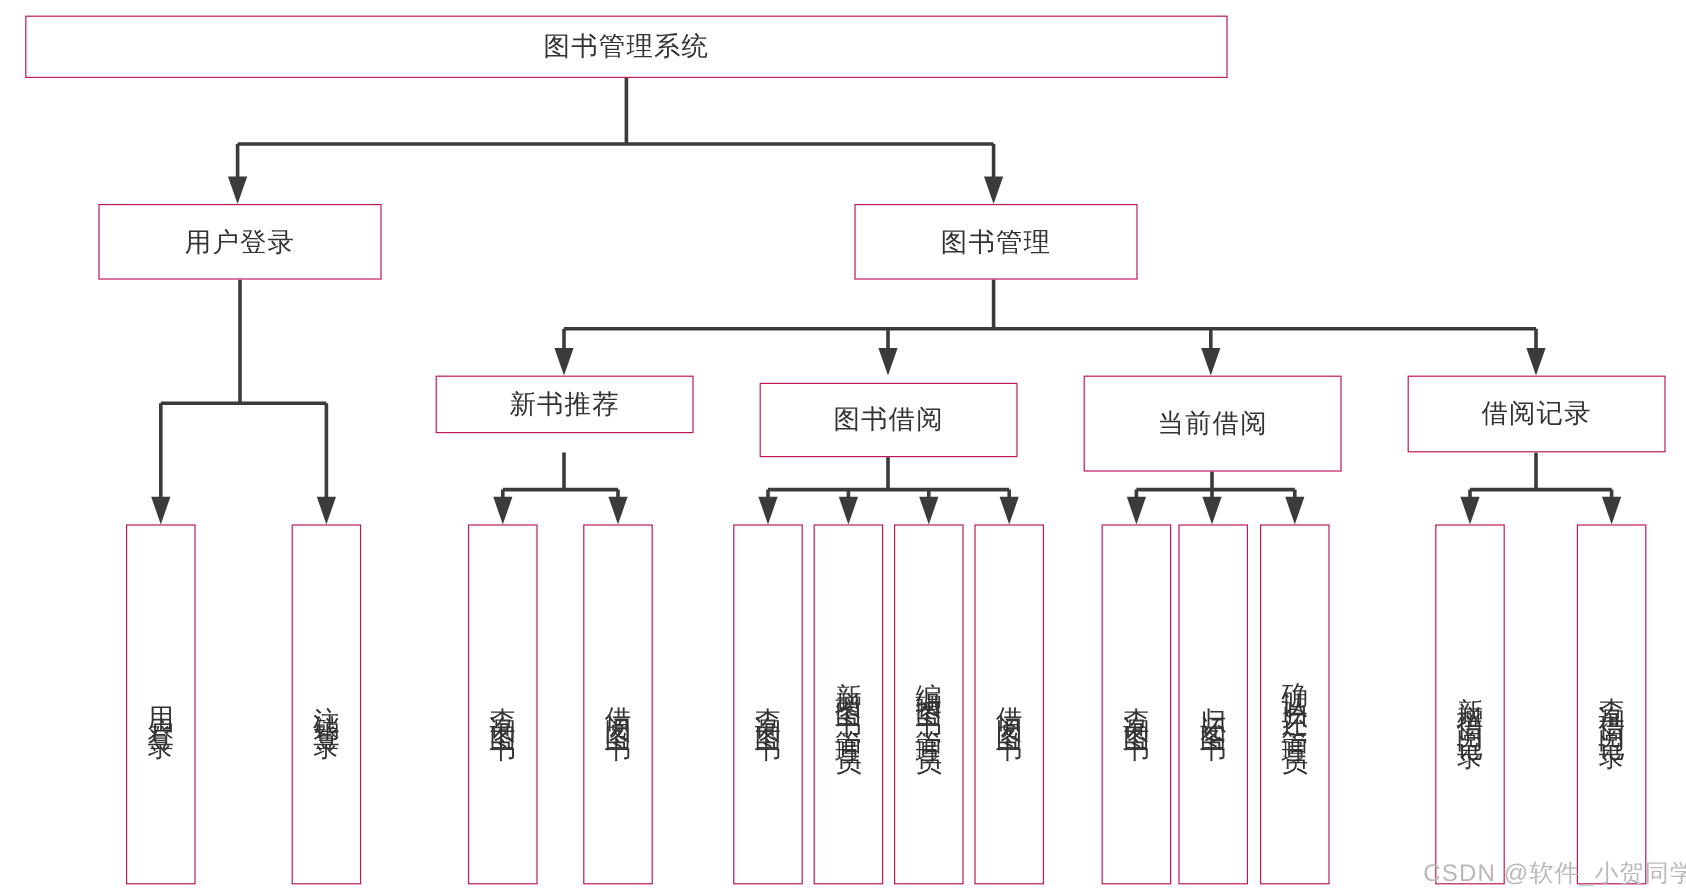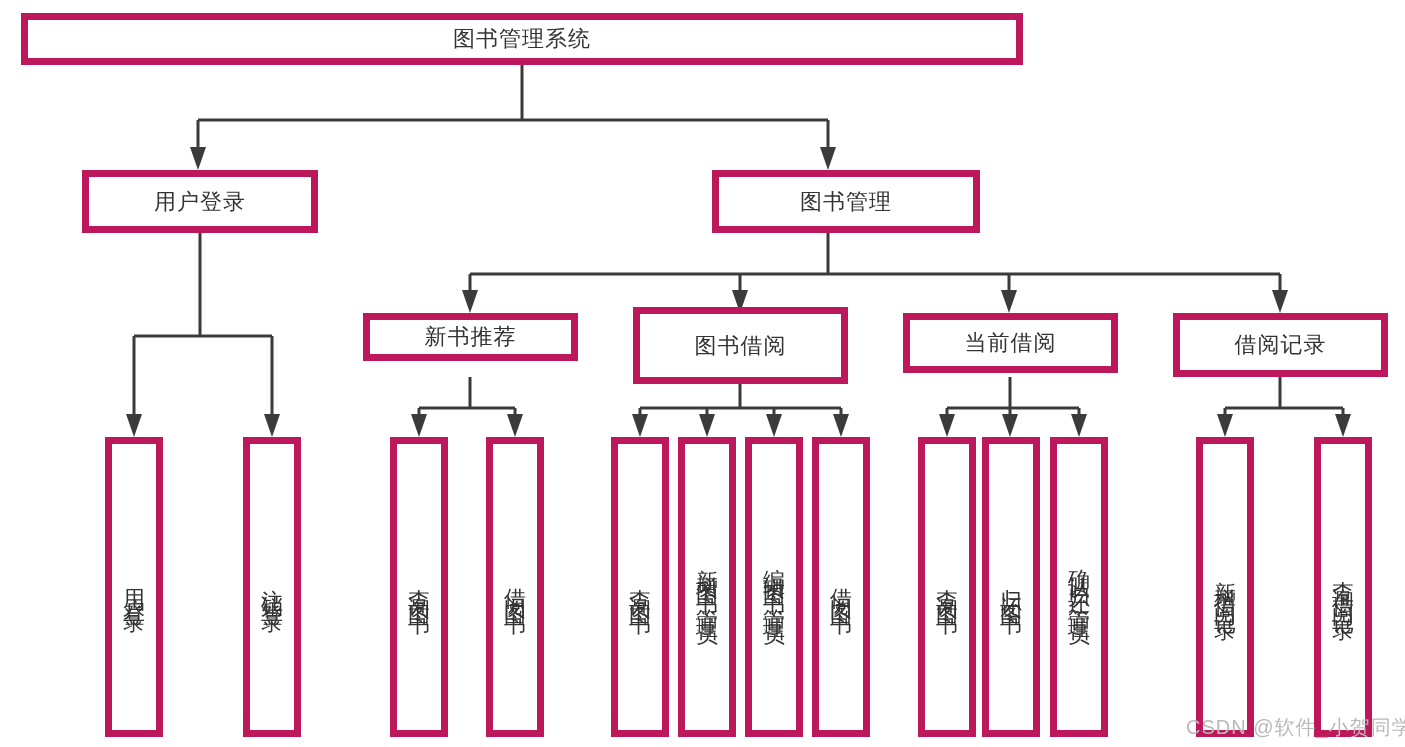--- a/index.html
+++ b/index.html
@@ -20,21 +20,21 @@
     left: 0;
     top: 0;
     width: 1405px;
     height: 747px;
     z-index: 1;
   }
   .node {
     position: absolute;
     box-sizing: border-box;
     background: #ffffff;
-    border: 7px solid #be185d;
+    border: 1px solid #be185d;
     color: #333333;
     display: flex;
     align-items: center;
     justify-content: center;
     z-index: 2;
   }
   .hbox {
     font-size: 22px;
     letter-spacing: 1px;
   }
@@ -96,25 +96,25 @@
       <polygon points="1002,414 1018,414 1010,437"></polygon>
       <polygon points="1071,414 1087,414 1079,437"></polygon>
       <polygon points="1217,414 1233,414 1225,437"></polygon>
       <polygon points="1335,414 1351,414 1343,437"></polygon>
     </g>
   </svg>
 
   <div class="node hbox" style="left:21px; top:13px; width:1002px; height:52px;">图书管理系统</div>
 
   <div class="node hbox" style="left:82px; top:170px; width:236px; height:63px;">用户登录</div>
-  <div class="node hbox" style="left:712px; top:170px; width:268px; height:63px;">图书管理</div>
+  <div class="node hbox" style="left:712px; top:170px; width:236px; height:63px;">图书管理</div>
 
   <div class="node hbox" style="left:363px; top:313px; width:215px; height:48px;">新书推荐</div>
-  <div class="node hbox" style="left:633px; top:307px; width:215px; height:77px;">图书借阅</div>
-  <div class="node hbox" style="left:903px; top:313px; width:215px; height:60px;">当前借阅</div>
+  <div class="node hbox" style="left:633px; top:319px; width:215px; height:62px;">图书借阅</div>
+  <div class="node hbox" style="left:903px; top:313px; width:215px; height:80px;">当前借阅</div>
   <div class="node hbox" style="left:1173px; top:313px; width:215px; height:64px;">借阅记录</div>
 
   <div class="node vbox" style="left:105px; top:437px; width:58px; height:300px;">用户登录</div>
   <div class="node vbox" style="left:243px; top:437px; width:58px; height:300px;">注销登录</div>
 
   <div class="node vbox" style="left:390px; top:437px; width:58px; height:300px;">查询图书</div>
   <div class="node vbox" style="left:486px; top:437px; width:58px; height:300px;">借阅图书</div>
 
   <div class="node vbox" style="left:611px; top:437px; width:58px; height:300px;">查询图书</div>
   <div class="node vbox" style="left:678px; top:437px; width:58px; height:300px;">新增图书（管理员）</div>

